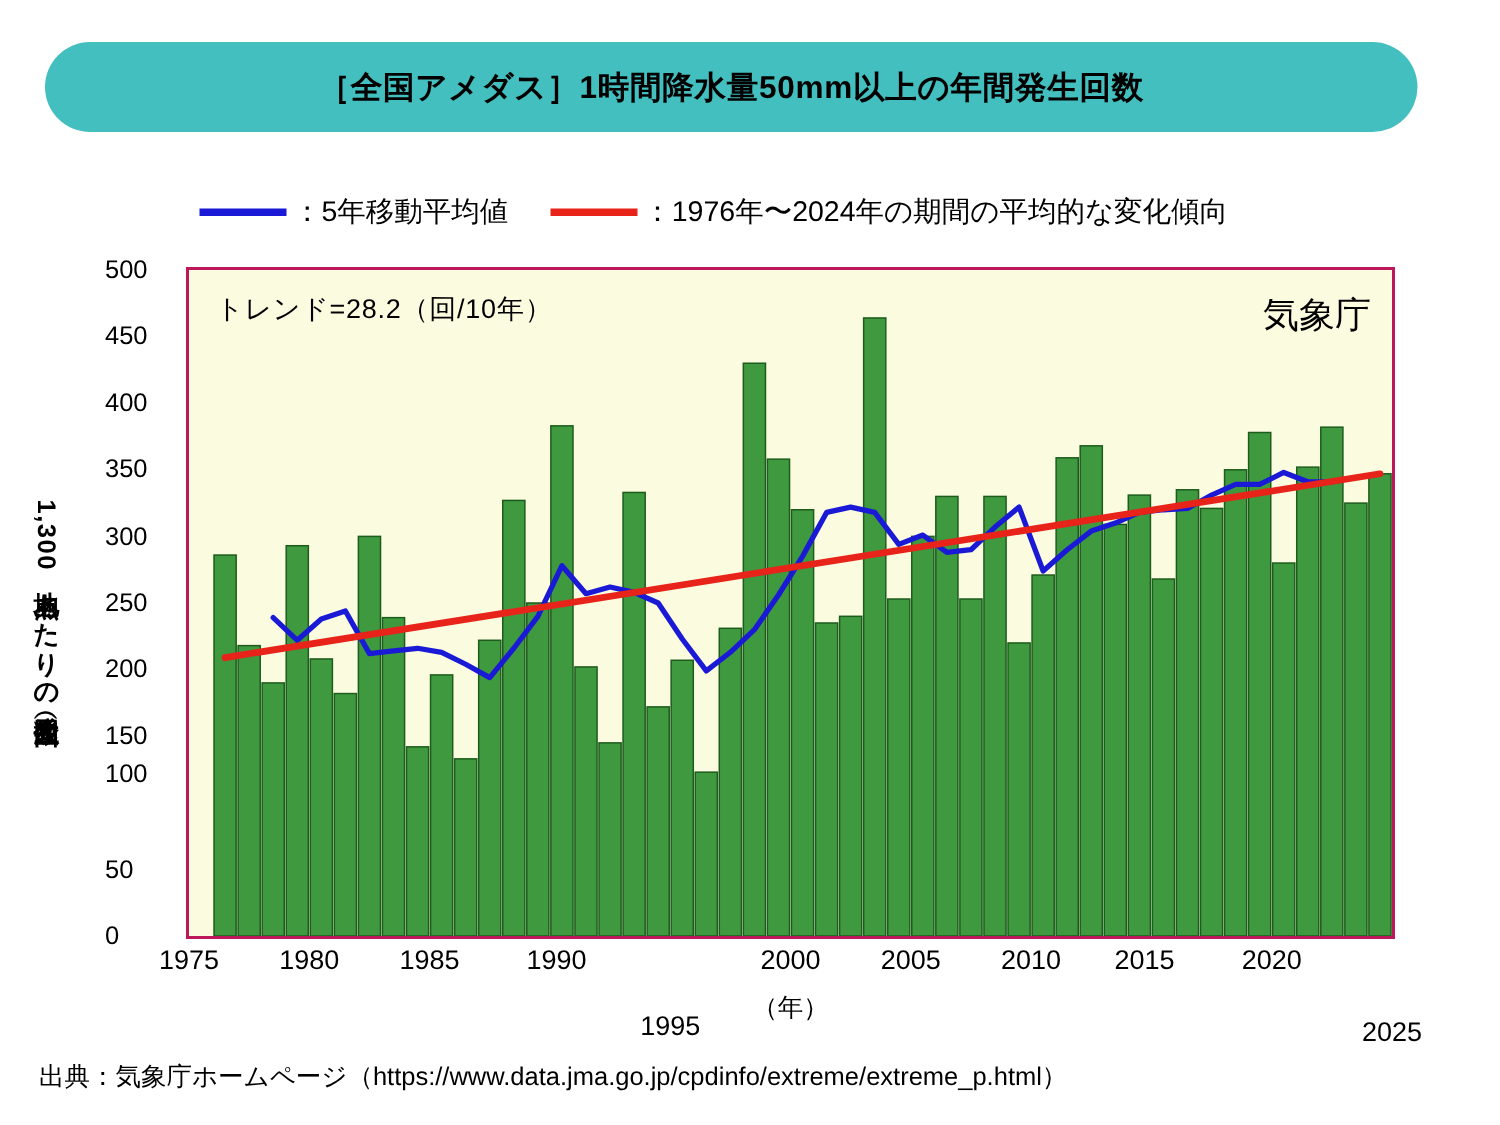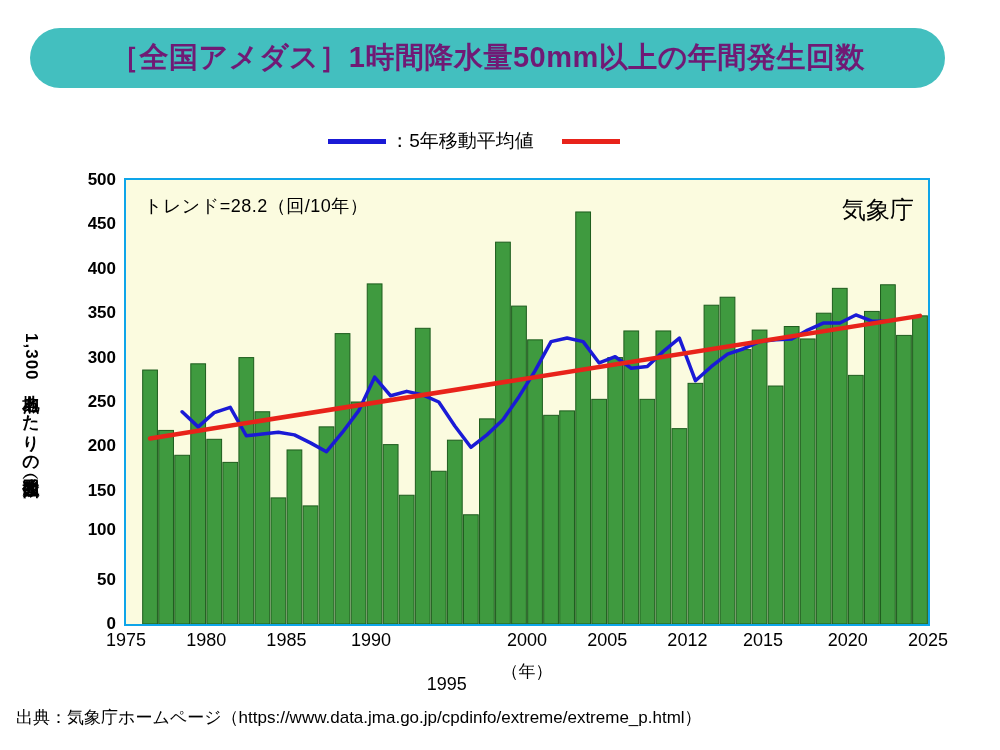--- a/index.html
+++ b/index.html
@@ -23,22 +23,22 @@
     top: 28px;
     width: 915px;
     height: 60px;
     background: #43bfbf;
     border-radius: 30px;
     display: flex;
     align-items: center;
     justify-content: center;
   }
   .title-text {
-    color: #701a75;
-    font-size: 29px;
+    color: #000000;
+    font-size: 21px;
     font-weight: bold;
     letter-spacing: 0.5px;
     white-space: nowrap;
   }
 
   
   .legend {
     position: absolute;
     left: 0;
     top: 128px;
@@ -72,45 +72,43 @@
     width: 1000px;
     height: 540px;
   }
   .plot {
     position: absolute;
     left: 124px;
     top: 18px;
     width: 806px;
     height: 448px;
     background: #fbfbdf;
-    border: 2px solid #0ea5e9;
+    border: 2px solid #be185d;
     box-sizing: border-box;
   }
   .plot-inner {
     position: absolute;
     inset: 0;
     overflow: hidden;
   }
   svg.plot-svg {
     position: absolute;
     left: 0; top: 0;
     width: 100%;
     height: 100%;
     display: block;
   }
 
   
   .y-tick {
     position: absolute;
     right: 0;
     width: 46px;
-    text-align: right;
     font-size: 17px;
     transform: translateY(-50%);
-    font-weight: bold;
   }
   .y-ticks {
     position: absolute;
     left: 64px;
     top: 18px;
     width: 52px;
     height: 448px;
   }
   .y-title {
     position: absolute;
@@ -162,53 +160,54 @@
   .anno-source {
     position: absolute;
     right: 14px;
     top: 14px;
     font-size: 24px;
   }
 
   
   .footer {
     position: absolute;
-    left: 16px;
+    left: 26px;
     top: 706px;
     font-size: 17px;
     white-space: nowrap;
   }
 </style>
 </head>
 <body>
 
 <div class="title-banner">
   <div class="title-text">［全国アメダス］1時間降水量50mm以上の年間発生回数</div>
 </div>
 
 <div class="legend">
   <div class="legend-item">
     <span class="legend-swatch blue"></span>
     <span class="legend-label">：5年移動平均値</span>
   </div>
   <div class="legend-item">
     <span class="legend-swatch red"></span>
+    <span class="legend-label">：1976年〜2024年の期間の平均的な変化傾向</span>
   </div>
 </div>
 
 <div class="chart-wrap">
 
   <div class="y-title">
     <span>1,300地点あたりの発生回数（回）</span>
   </div>
 
   <div class="y-ticks" id="y-ticks">
       <div class="y-tick" style="top: 446px;">0</div>
       <div class="y-tick" style="top: 401.6px;">50</div>
-      <div class="y-tick" style="top: 352px;">100</div>
+      <div class="y-tick" style="top: 338px;">100</div>
       <div class="y-tick" style="top: 312.8px;">150</div>
       <div class="y-tick" style="top: 268.4px;">200</div>
       <div class="y-tick" style="top: 224px;">250</div>
       <div class="y-tick" style="top: 179.6px;">300</div>
       <div class="y-tick" style="top: 135.2px;">350</div>
       <div class="y-tick" style="top: 90.8px;">400</div>
       <div class="y-tick" style="top: 46.4px;">450</div>
       <div class="y-tick" style="top: 2px;">500</div>
     </div>
 
@@ -273,21 +272,21 @@
   </div>
 
   <div class="x-ticks" id="x-ticks">
       <div class="x-tick" style="left: 2px;">1975</div>
       <div class="x-tick" style="left: 82.2px;">1980</div>
       <div class="x-tick" style="left: 162.4px;">1985</div>
       <div class="x-tick" style="left: 247px;">1990</div>
       <div class="x-tick" style="left: 322.8px; margin-top: 44px;">1995</div>
       <div class="x-tick" style="left: 403px;">2000</div>
       <div class="x-tick" style="left: 483.2px;">2005</div>
-      <div class="x-tick" style="left: 563.4px;">2012</div>
+      <div class="x-tick" style="left: 563.4px;">2010</div>
       <div class="x-tick" style="left: 639px;">2015</div>
       <div class="x-tick" style="left: 723.8px;">2020</div>
-      <div class="x-tick" style="left: 804px;">2025</div>
+      <div class="x-tick" style="left: 804px; margin-top: 48px;">2025</div>
     </div>
   <div class="x-title">（年）</div>
 </div>
 
 <div class="footer">出典：気象庁ホームページ（https://www.data.jma.go.jp/cpdinfo/extreme/extreme_p.html）</div>
 
 </body></html>

